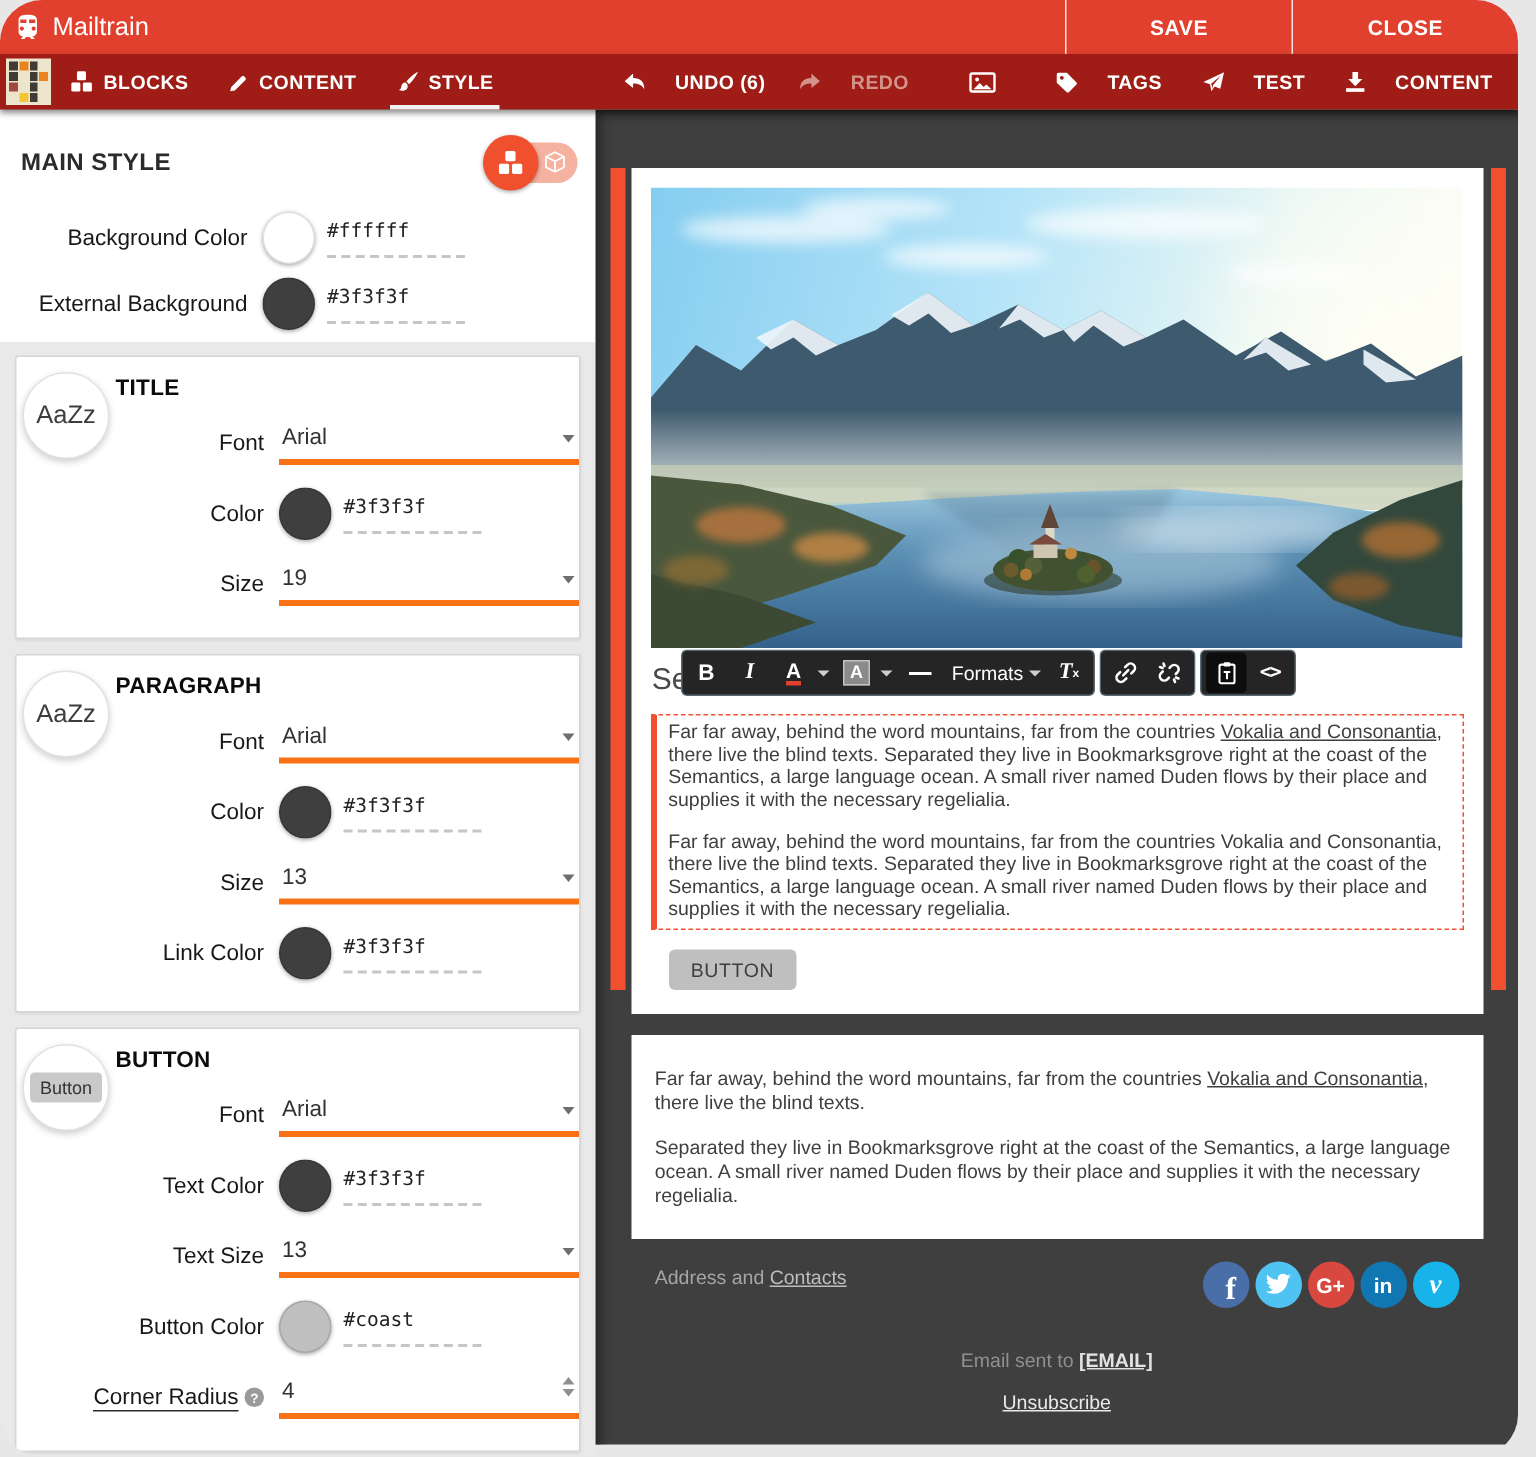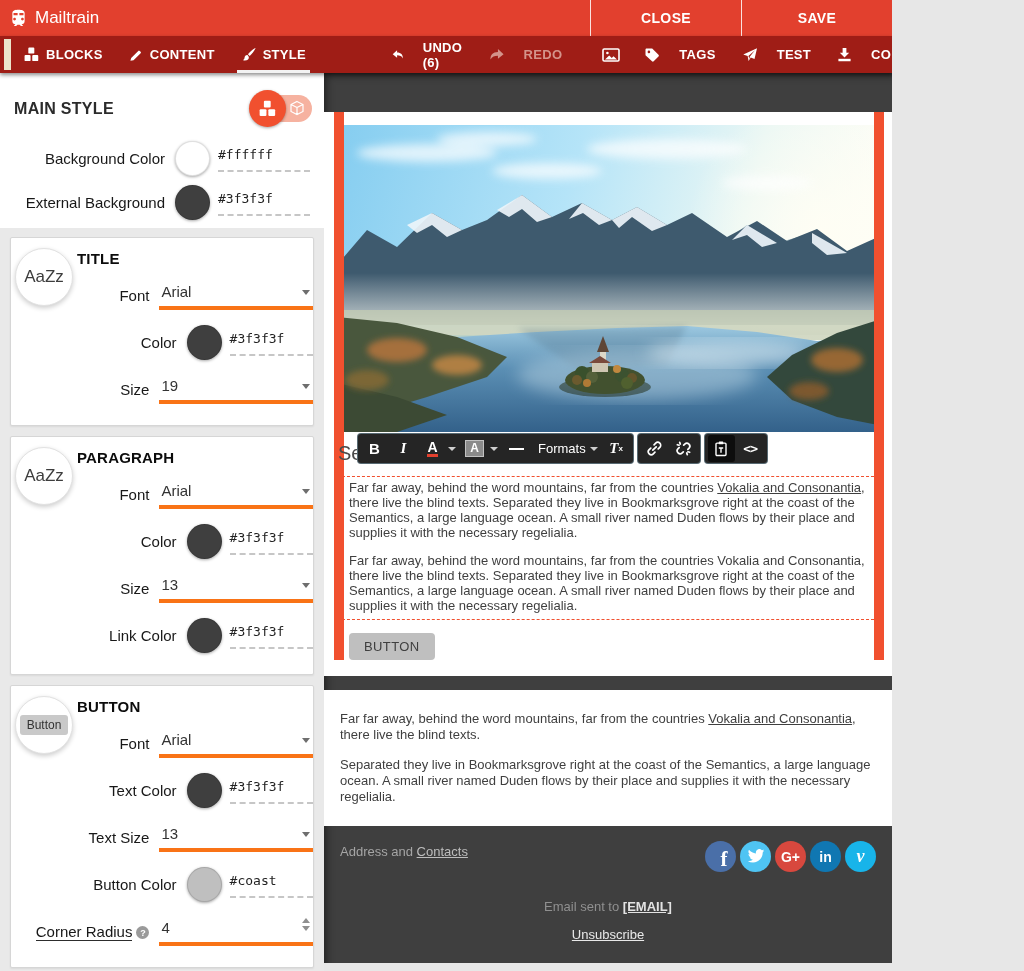--- a/index.html
+++ b/index.html
@@ -1,18 +1,18 @@
 <!DOCTYPE html>
 <html><head>
 <meta charset="utf-8">
 <style>
   * { margin:0; padding:0; box-sizing:border-box; }
   html,body { background:#e7e7e7; }
-  .app { width:892px; height:971px; position:relative; overflow:hidden;
-         font-family:"Liberation Sans", sans-serif; background:#e7e7e7; }
+  .app { width:1012px; height:971px; position:relative; overflow:hidden;
+         font-family:"Liberation Sans", sans-serif; background:#e7e7e7;border-radius:28px; }
 
   [data-interactable="true"] { cursor:pointer; }
 
   
   .topbar { height:36px; background:#e2402e; display:flex; align-items:stretch; color:#fff; }
   .brand { display:flex; align-items:center; gap:6px; padding-left:8px; font-size:17px; }
   .topbar-actions { margin-left:auto; display:flex; }
   .topbar-btn { width:151px; display:flex; align-items:center; justify-content:center;
                 font-weight:bold; font-size:14px; letter-spacing:.4px;
                 border-left:1px solid rgba(255,255,255,.85); }
@@ -61,21 +61,21 @@
 
   .card { background:#fff; border:1px solid #d6d6d6; border-radius:2px; margin:0 10px 10px;
           position:relative; padding:12px 0 10px; box-shadow:0 1px 2px rgba(0,0,0,.07); }
   .badge { position:absolute; left:4px; top:10px; width:58px; height:58px; border-radius:50%;
            background:#fff; border:1px solid #e2e2e2; box-shadow:0 2px 5px rgba(0,0,0,.2);
            display:flex; align-items:center; justify-content:center; font-size:17px; color:#3d3d3d;
            overflow:hidden; }
   .mini-btn { background:#c9c9c9; border-radius:3px; padding:3px 7px; font-size:12px; color:#333; }
   .card h3 { padding-left:66px; font-size:15px; color:#0c0c0c; letter-spacing:.2px; margin-bottom:10px; }
 
-  .crow { display:flex; align-items:center; margin-bottom:8px; min-height:36px;padding-left:16px; }
+  .crow { display:flex; align-items:center; margin-bottom:8px; min-height:36px; }
   .crow.colorrow { min-height:42px; }
   .ctrl { width:200px; position:relative; border-bottom:4px solid #f97316; padding:3px 18px 5px 2px; }
   .ctrl .val { font-size:15px; color:#333; }
   .caret { position:absolute; right:3px; top:10px; width:0; height:0;
            border-left:4.5px solid transparent; border-right:4.5px solid transparent;
            border-top:5.5px solid #6e6e6e; }
   .spin { position:absolute; right:3px; top:2px; display:flex; flex-direction:column; gap:3px; }
   .spin i { width:0; height:0; border-left:4.5px solid transparent; border-right:4.5px solid transparent; }
   .spin .up { border-bottom:5.5px solid #8f8f8f; }
   .spin .down { border-top:5.5px solid #8f8f8f; }
@@ -147,22 +147,22 @@
 <div class="app">
 
   <header class="topbar">
     <div class="brand" data-interactable="true">
       <svg data-interactable="false" width="21" height="21" viewBox="0 0 24 24">
           <path fill="#fff" d="M12 2c-4 0-7 .6-7 4.2v8.8c0 1.9 1.6 3.5 3.5 3.5L7 20v.6h2.3l1.5-1.6h2.5l1.5 1.6H17V20l-1.5-1.5c1.9 0 3.5-1.6 3.5-3.5V6.2C19 2.6 16 2 12 2zM7.5 14.2c-.9 0-1.6-.7-1.6-1.6S6.6 11 7.5 11s1.6.7 1.6 1.6-.7 1.6-1.6 1.6zM11 8.3H6.3V5.8H11v2.5zm2 0V5.8h4.7v2.5H13zm3.5 5.9c-.9 0-1.6-.7-1.6-1.6s.7-1.6 1.6-1.6 1.6.7 1.6 1.6-.7 1.6-1.6 1.6z"></path>
         </svg>
       <span data-interactable="false">Mailtrain</span>
     </div>
     <div class="topbar-actions">
+      <div class="topbar-btn" data-interactable="true">SAVE</div>
       <div class="topbar-btn" data-interactable="true">CLOSE</div>
-      <div class="topbar-btn" data-interactable="true">SAVE</div>
     </div>
   </header>
 
   <nav class="editbar">
     <div class="mosaic" data-interactable="false">
       <i style="background:#3f3b35"></i>
         <i style="background:#e8831f"></i>
         <i style="background:#3f3b35"></i>
         <i style="background:#ece4cb"></i>
       <i style="background:#3f3b35"></i>

